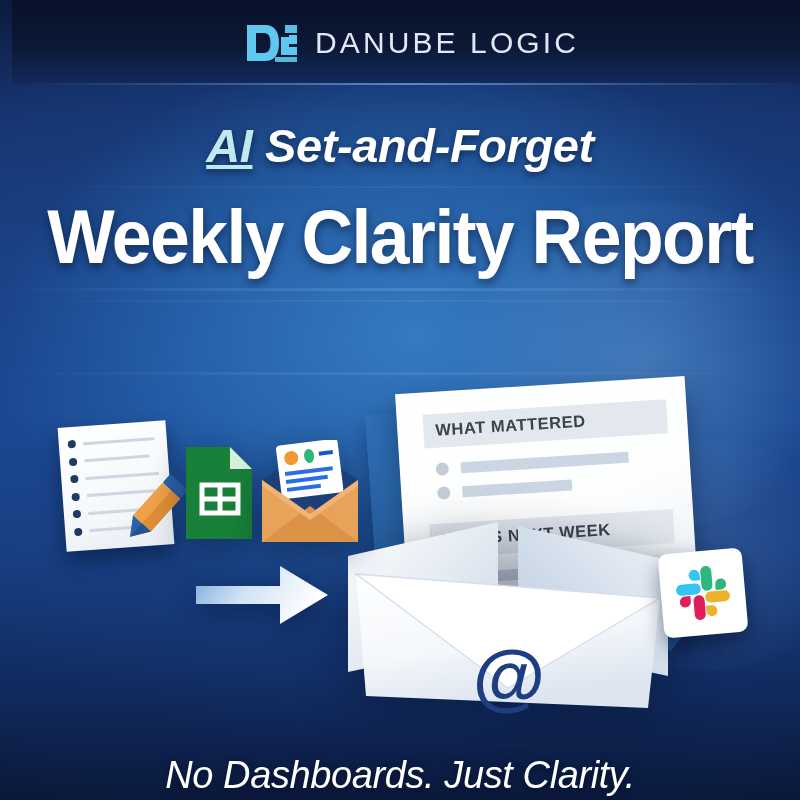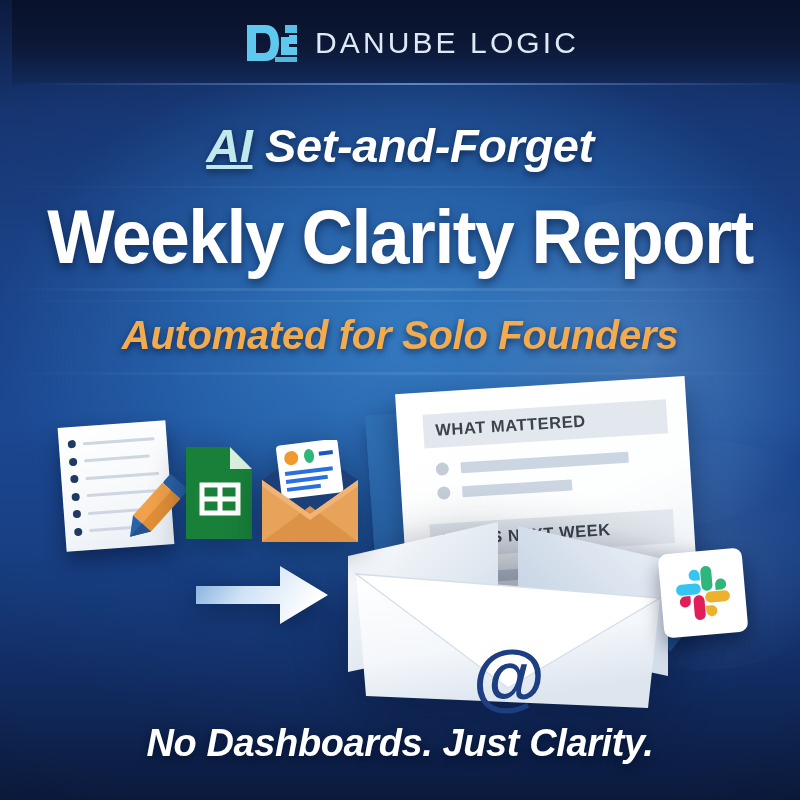--- a/index.html
+++ b/index.html
@@ -127,24 +127,24 @@
     font-style: italic;
     color: #f2ab4f;
     letter-spacing: -0.3px;
     text-shadow: 0 3px 7px rgba(3,14,40,0.6);
     z-index: 5;
     white-space: nowrap;
   }
 
   .tagline {
     position: absolute;
-    top: 722px; left: 0; width: 800px;
+    top: 754px; left: 0; width: 800px;
     text-align: center;
     font-size: 38px;
-    font-weight: bold;
+    font-weight: normal;
     font-style: italic;
     color: #ffffff;
     letter-spacing: -0.4px;
     text-shadow: 0 3px 8px rgba(3,12,34,0.68);
     z-index: 7;
     white-space: nowrap;
   }
 
   
   .stage { position: absolute; inset: 0; z-index: 4; }
@@ -272,21 +272,20 @@
     </span>
     <span class="brand-name">DANUBE LOGIC</span>
   </div>
 
   <div class="eyebrow">
     <span class="ai">AI</span><span class="rest"> Set-and-Forget</span>
   </div>
 
   <div class="headline">Weekly Clarity Report</div>
 
-  <div class="subhead">Automated for Solo Founders</div>
 
   <div class="stage">
 
     <div class="backing-card"></div>
 
     <div class="report-sheet">
 
       <div class="sec-band">
         <div class="sec-band-title">WHAT MATTERED</div>
       </div>

